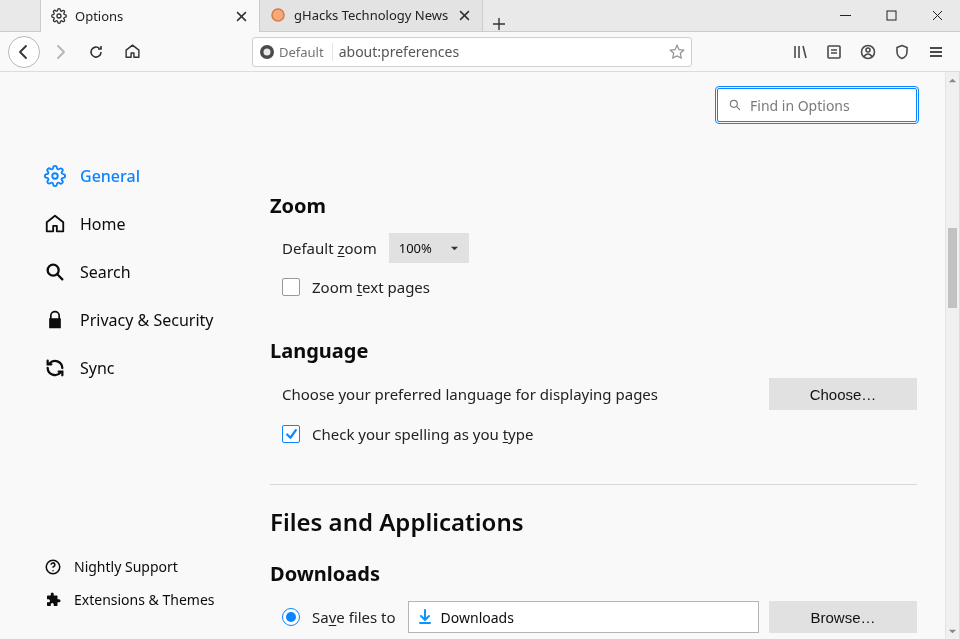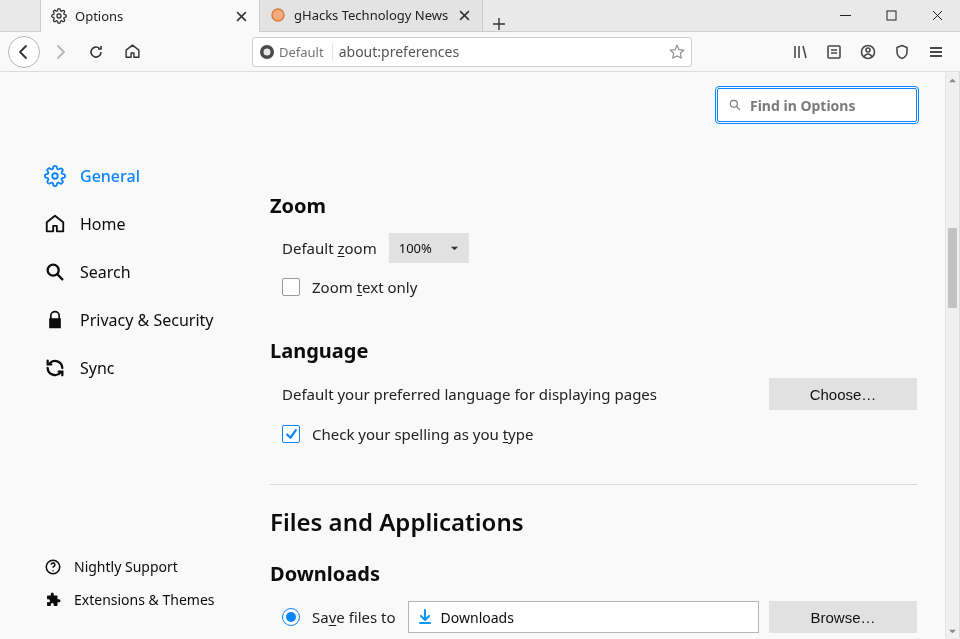--- a/index.html
+++ b/index.html
@@ -183,21 +183,21 @@
     right:28px;
   }
   .search-box {
     display:flex; align-items:center;
     width:200px; height:34px;
     border:1px solid var(--accent);
     outline:1px solid var(--accent);
     outline-offset:1px;
     border-radius:2px;
     background:#fff;
-    padding:0 10px; gap:8px;font-weight:bold;
+    padding:0 10px; gap:8px;
   }
   .search-box .placeholder { color:#7a7a7a; font-size:14px; }
 
   .pane {
     padding: 120px 28px 0 0;
   }
   .section { margin-bottom: 40px; }
   .section h2 {
     font-size:20px;
     font-weight:700;
@@ -503,29 +503,29 @@
                   <path d="M1 3l4 4 4-4z"></path>
                 </svg>
             </span>
           </div>
         </div>
         <div class="row">
           <span class="checkbox">
             
           </span>
           <span class="lbl">
-            <span>Zoom </span><span class="underline-key">t</span><span>ext only</span>
+            <span>Zoom </span><span class="underline-key">t</span><span>ext pages</span>
           </span>
         </div>
       </section>
 
       <section class="section">
         <h2>Language</h2>
         <div class="row spread">
-          <span class="lbl">Default your preferred language for displaying pages</span>
+          <span class="lbl">Choose your preferred language for displaying pages</span>
           <button class="btn">Choose…</button>
         </div>
         <div class="row">
           <span class="checkbox checked">
             <svg width="13" height="13" viewBox="0 0 12 12" stroke="#0a84ff" stroke-width="2" fill="none" stroke-linecap="round" stroke-linejoin="round">
                 <path d="M2 6l3 3 5-7"></path>
               </svg>
           </span>
           <span class="lbl">
             <span>Check your spelling as you </span><span class="underline-key">t</span><span>ype</span>

